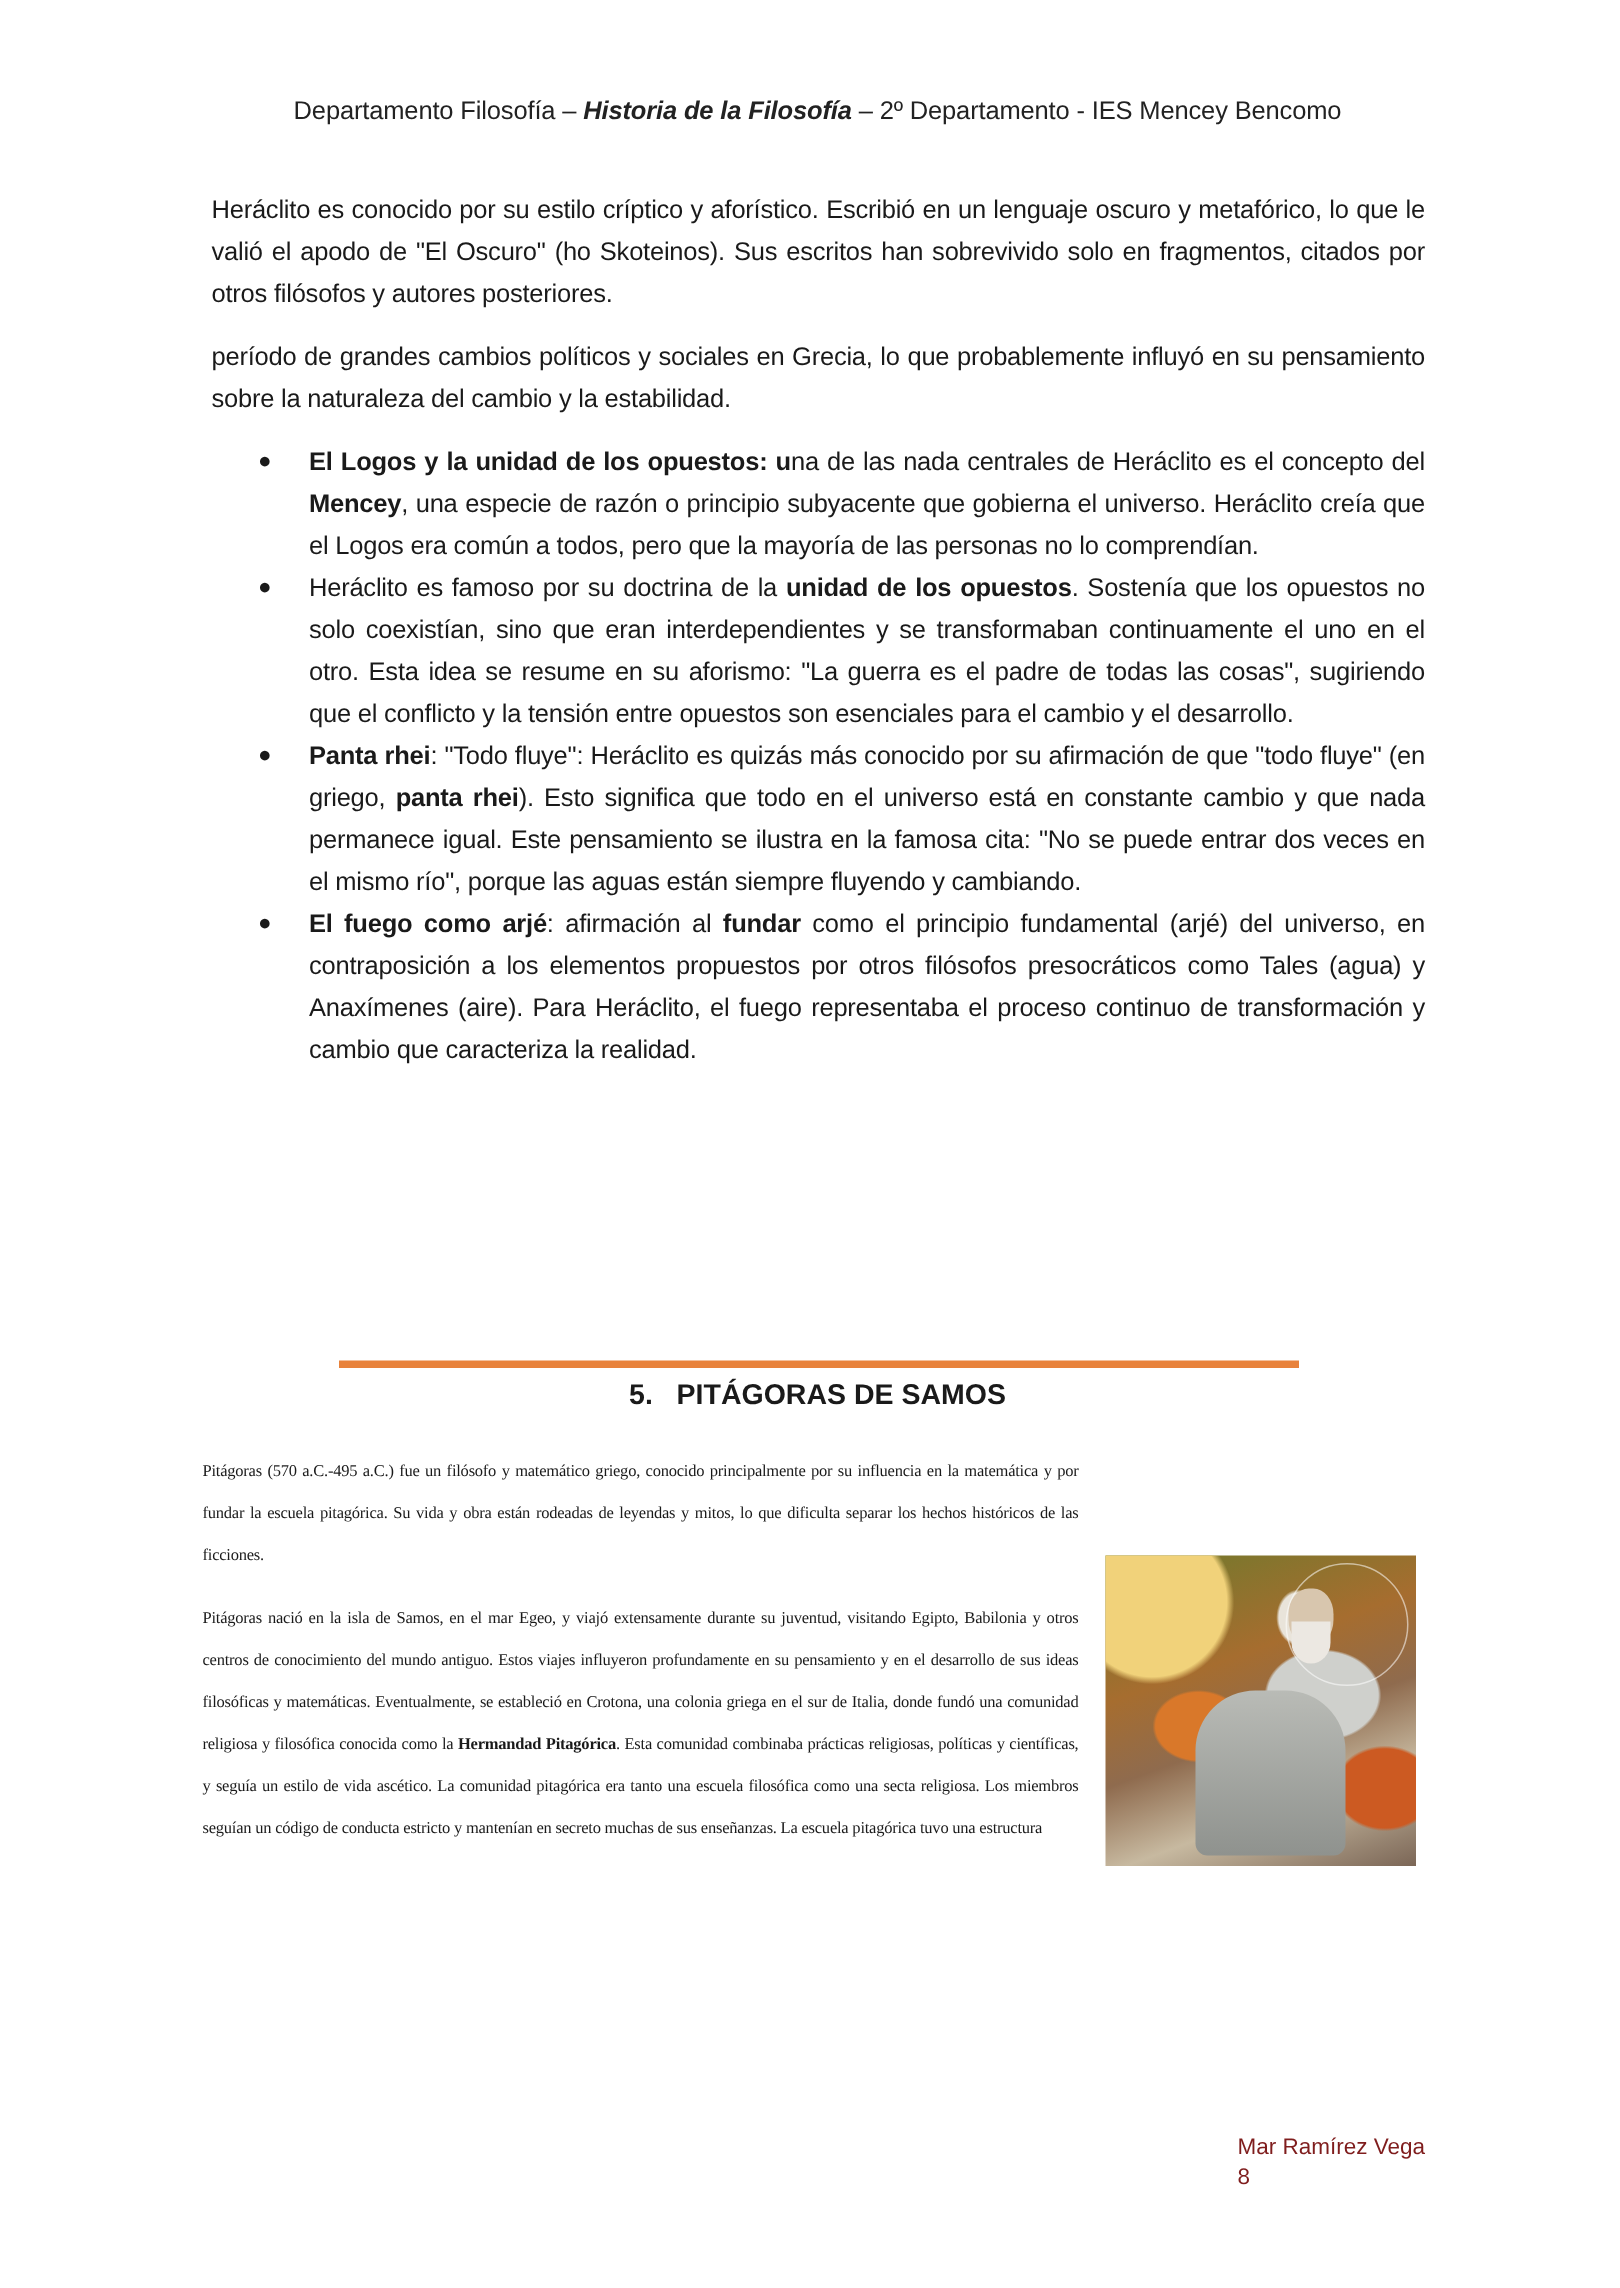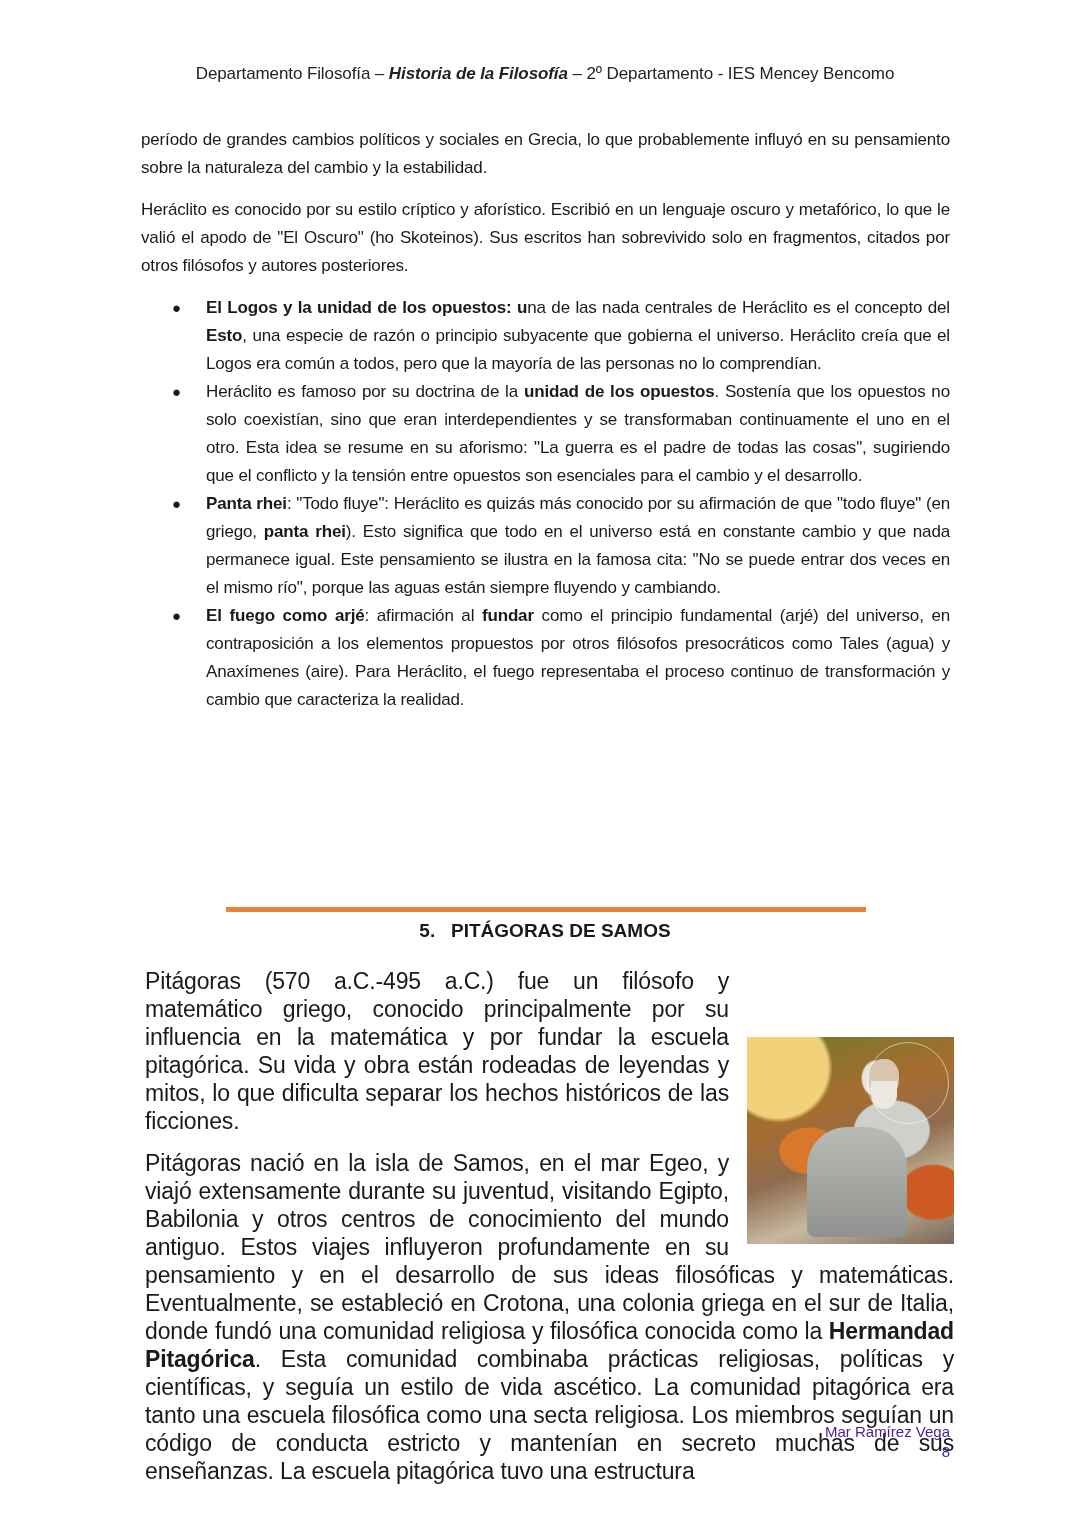--- a/index.html
+++ b/index.html
@@ -29,22 +29,22 @@
   }
   .divider {
     position: absolute; left: 226px; top: 907px; width: 640px; height: 5px;
     background: #e8823b;
   }
   .section-title {
     position: absolute; left: 0; top: 920px; width: 1090px; text-align: center;
     font-weight: bold; font-size: 19px; color: #1a1a1a;
   }
   .section2 {
-    position: absolute; left: 145px; top: 967px; width: 809px;
-    font-size: 23px; line-height: 28px; letter-spacing: -0.15px;
+    position: absolute; left: 135px; top: 967px; width: 809px;
+    font-size: 11px; line-height: 28px; letter-spacing: -0.15px; font-family: Liberation Serif, serif;
   }
   .figure {
     float: right; width: 207px; height: 207px; margin: 8px 0 6px 18px;
     position: relative; overflow: hidden;
     background:
       radial-gradient(ellipse at 70% 45%, #cfd0cc 0 18%, transparent 19%),
       radial-gradient(ellipse at 62% 20%, #e9e4da 0 7%, transparent 8%),
       radial-gradient(ellipse at 30% 55%, #d9782a 0 14%, transparent 15%),
       radial-gradient(ellipse at 90% 75%, #cc5a22 0 12%, transparent 13%),
       radial-gradient(ellipse at 15% 15%, #f1d27a 0 20%, transparent 22%),
@@ -60,35 +60,35 @@
   }
   .figure .beard {
     position: absolute; left: 124px; top: 44px; width: 26px; height: 28px;
     background: #ece8e2; border-radius: 0 0 50% 50%;
   }
   .figure .geo {
     position: absolute; left: 120px; top: 5px; width: 80px; height: 80px;
     border: 1px solid rgba(255,255,255,0.55); border-radius: 50%;
   }
   .footer {
-    position: absolute; right: 130px; top: 1422px; text-align: right;
-    font-size: 15px; line-height: 20px; color: #4c1d95;
+    position: absolute; right: 130px; top: 1422px; 
+    font-size: 15px; line-height: 20px; color: #7f1d1d;
   }
 </style>
 </head>
 <body>
 
 <div class="header"><span>Departamento Filosofía – </span><b><i>Historia de la Filosofía</i></b><span> – 2º Departamento - IES Mencey Bencomo</span></div>
 
 <div class="content">
+  <p>Heráclito es conocido por su estilo críptico y aforístico. Escribió en un lenguaje oscuro y metafórico, lo que le valió el apodo de "El Oscuro" (ho Skoteinos). Sus escritos han sobrevivido solo en fragmentos, citados por otros filósofos y autores posteriores.</p>
   <p>período de grandes cambios políticos y sociales en Grecia, lo que probablemente influyó en su pensamiento sobre la naturaleza del cambio y la estabilidad.</p>
-  <p>Heráclito es conocido por su estilo críptico y aforístico. Escribió en un lenguaje oscuro y metafórico, lo que le valió el apodo de "El Oscuro" (ho Skoteinos). Sus escritos han sobrevivido solo en fragmentos, citados por otros filósofos y autores posteriores.</p>
   <ul class="bullets">
     <li>
-      <span class="bullet">●</span><b>El Logos y la unidad de los opuestos: u</b><span>na de las nada centrales de Heráclito es el concepto del </span><b>Esto</b><span>, una especie de razón o principio subyacente que gobierna el universo. Heráclito creía que el Logos era común a todos, pero que la mayoría de las personas no lo comprendían.</span>
+      <span class="bullet">●</span><b>El Logos y la unidad de los opuestos: u</b><span>na de las nada centrales de Heráclito es el concepto del </span><b>Mencey</b><span>, una especie de razón o principio subyacente que gobierna el universo. Heráclito creía que el Logos era común a todos, pero que la mayoría de las personas no lo comprendían.</span>
     </li>
     <li>
       <span class="bullet">●</span><span>Heráclito es famoso por su doctrina de la </span><b>unidad de los opuestos</b><span>. Sostenía que los opuestos no solo coexistían, sino que eran interdependientes y se transformaban continuamente el uno en el otro. Esta idea se resume en su aforismo: "La guerra es el padre de todas las cosas", sugiriendo que el conflicto y la tensión entre opuestos son esenciales para el cambio y el desarrollo.</span>
     </li>
     <li>
       <span class="bullet">●</span><b>Panta rhei</b><span>: "Todo fluye": Heráclito es quizás más conocido por su afirmación de que "todo fluye" (en griego, </span><b>panta rhei</b><span>). Esto significa que todo en el universo está en constante cambio y que nada permanece igual. Este pensamiento se ilustra en la famosa cita: "No se puede entrar dos veces en el mismo río", porque las aguas están siempre fluyendo y cambiando.</span>
     </li>
     <li>
       <span class="bullet">●</span><b>El fuego como arjé</b><span>: afirmación al </span><b>fundar</b><span> como el principio fundamental (arjé) del universo, en contraposición a los elementos propuestos por otros filósofos presocráticos como Tales (agua) y Anaxímenes (aire). Para Heráclito, el fuego representaba el proceso continuo de transformación y cambio que caracteriza la realidad.</span>
     </li>

